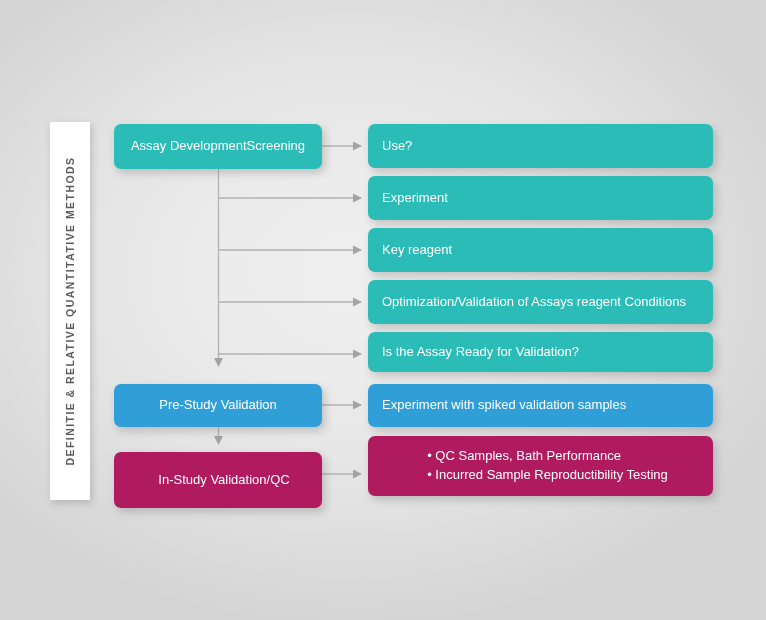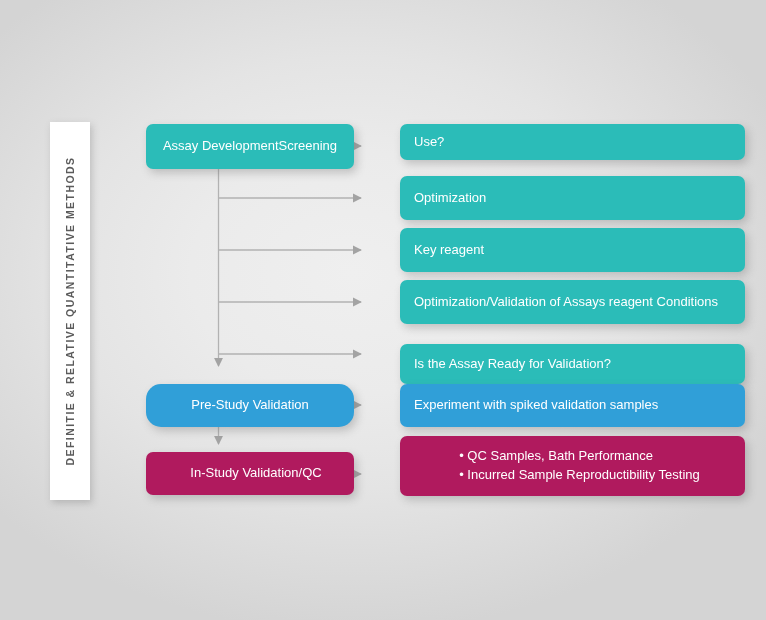--- a/index.html
+++ b/index.html
@@ -53,21 +53,20 @@
   .box {
     position: absolute;
     border-radius: 7px;
     box-sizing: border-box;
     color: #ffffff;
     display: flex;
     align-items: center;
     box-shadow: 3px 4px 8px rgba(105,105,105,0.33);
     font-size: 13px;
     line-height: 1.45;
-    margin-left: 32px;
   }
   .box.teal   { background: #2bbcb8; }
   .box.blue   { background: #309fd8; }
   .box.maroon { background: #b01a5e; }
 
   .box.left {
     left: 114px;
     width: 208px;
     justify-content: center;
     text-align: center;
@@ -123,45 +122,45 @@
       <line x1="218.5" y1="427" x2="218.5" y2="444" marker-end="url(#arrow)"></line>
 
       <line x1="322" y1="474" x2="361" y2="474" marker-end="url(#arrow)"></line>
     </g>
   </svg>
 
   <div class="box left teal" style="top:124px; height:45px;">
     <span class="box-label">Assay DevelopmentScreening</span>
   </div>
 
-  <div class="box left blue" style="top:384px; height:43px;border-radius:15px;">
+  <div class="box left blue" style="top:384px; height:43px;">
     <span class="box-label">Pre-Study Validation</span>
   </div>
 
-  <div class="box left maroon" style="top:452px; height:43px;padding-left:12px;">
+  <div class="box left maroon" style="top:452px; height:56px;padding-left:12px;">
     <span class="box-label">In-Study Validation/QC</span>
   </div>
 
-  <div class="box right teal" style="top:124px; height:36px;">
+  <div class="box right teal" style="top:124px; height:44px;">
     <span class="box-label">Use?</span>
   </div>
 
   <div class="box right teal" style="top:176px; height:44px;">
-    <span class="box-label">Optimization</span>
+    <span class="box-label">Experiment</span>
   </div>
 
   <div class="box right teal" style="top:228px; height:44px;">
     <span class="box-label">Key reagent</span>
   </div>
 
   <div class="box right teal" style="top:280px; height:44px;">
     <span class="box-label">Optimization/Validation of Assays reagent Conditions</span>
   </div>
 
-  <div class="box right teal" style="top:344px; height:40px;">
+  <div class="box right teal" style="top:332px; height:40px;">
     <span class="box-label">Is the Assay Ready for Validation?</span>
   </div>
 
   <div class="box right blue" style="top:384px; height:43px;">
     <span class="box-label">Experiment with spiked validation samples</span>
   </div>
 
   <div class="box right maroon" style="top:436px; height:60px;justify-content:center;">
     <span class="box-label multiline">• QC Samples, Bath Performance
 • Incurred Sample Reproductibility Testing</span>

